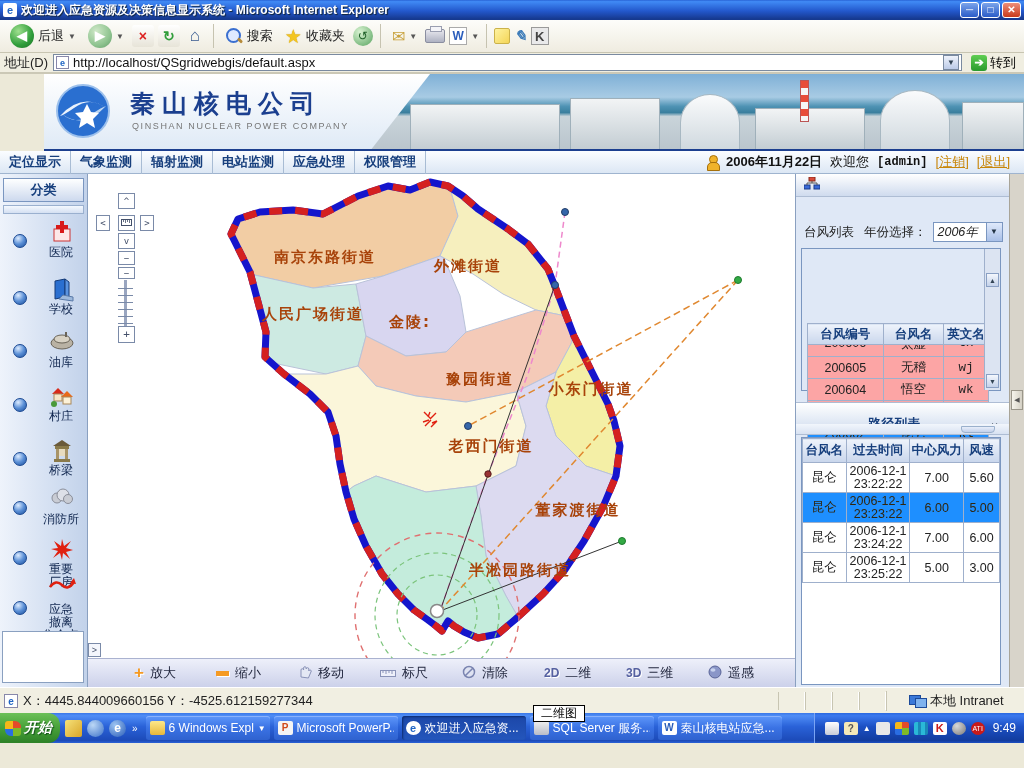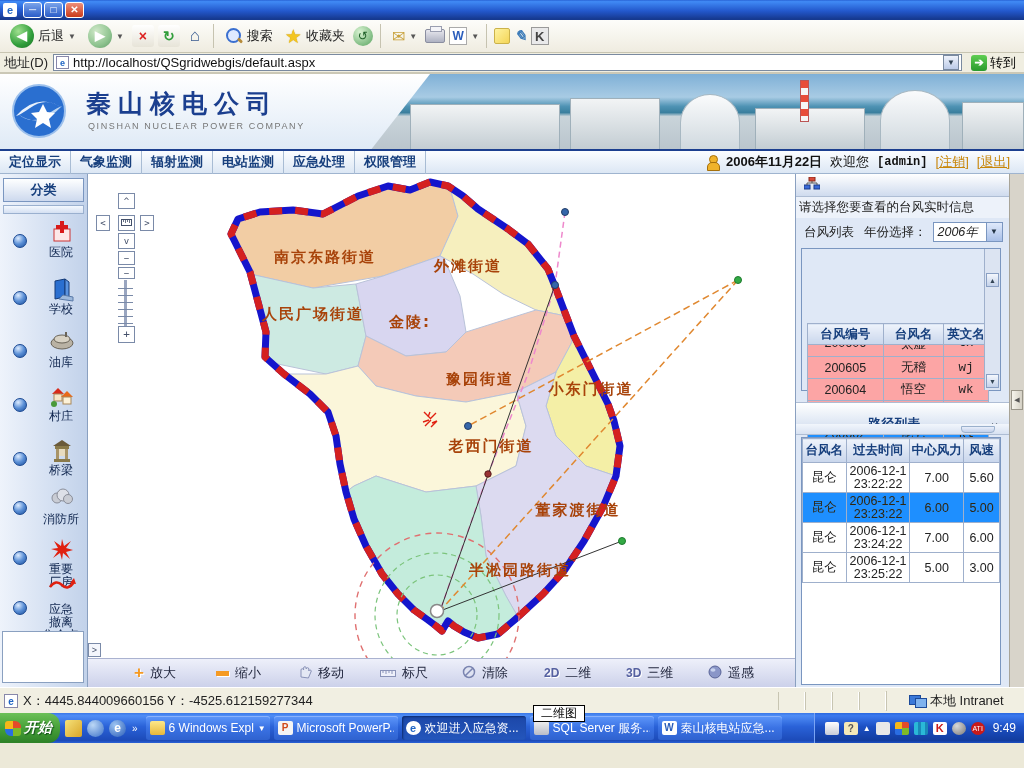--- a/index.html
+++ b/index.html
@@ -59,21 +59,21 @@
     background:#f0eee1; border-bottom:2px solid #cbc8b6; font-size:13px; }
   .addr-label { color:#222; }
   .addr-input { flex:1; height:17px; display:flex; align-items:center; background:#fff; border:1px solid #7a8aa0; padding:0 2px; }
   .addr-input .pageico { width:13px; height:13px; margin-right:4px; background:#fff; border:1px solid #88a; color:#2a6; font-size:9px; line-height:12px; text-align:center; color:#2166c4; font-weight:bold; }
   .addr-input input { flex:1; border:none; outline:none; font-size:13px; font-family:"Liberation Sans",sans-serif; color:#111; background:transparent; }
   .addr-drop { width:16px; height:15px; background:linear-gradient(180deg,#eef2fb,#bccbe8); border:1px solid #7a8aa0; font-size:8px; text-align:center; line-height:14px; color:#345; }
   .gobtn { display:flex; align-items:center; gap:3px; padding:0 4px; height:18px; }
   .gobtn .goarrow { width:16px; height:16px; background:linear-gradient(180deg,#5fce52,#2a9a2e); border-radius:3px; color:#fff; font-weight:bold; text-align:center; line-height:15px; font-size:11px; }
 
   
-  .banner { position:relative; height:77px; background:linear-gradient(180deg,#ffffff,#dfeaf6); border-bottom:2px solid #1c3f8f; overflow:hidden; }
+  .banner { position:relative; height:77px; background:linear-gradient(180deg,#ffffff,#dfeaf6); border-bottom:2px solid #1c3f8f; overflow:hidden;margin-left:44px; }
   .logo { position:absolute; left:10px; top:8px; width:58px; height:58px; }
   .brand-cn { position:absolute; left:86px; top:13px; font-size:25px; font-weight:bold; color:#1b3f8f; letter-spacing:7px; font-family:"Liberation Serif",serif; }
   .brand-en { position:absolute; left:88px; top:47px; font-size:9px; color:#777; letter-spacing:1.6px; }
   .photo { position:absolute; right:0; top:0; width:654px; height:77px; clip-path:polygon(60px 0,100% 0,100% 100%,0 100%);
     background:linear-gradient(180deg,#7fb0d6 0%,#a8cbe4 30%,#4f93b4 42%,#3a7f9e 50%,#c9d4da 55%,#b9c4cc 100%); }
   .photo .bld { position:absolute; background:linear-gradient(180deg,#f2f4f5,#c2ccd2); border:1px solid #9fb0ba; }
   .photo .dome { position:absolute; border-radius:50% 50% 0 0; background:linear-gradient(180deg,#fafbfc,#cfd8de); border:1px solid #a8b8c2; }
   .photo .chimney { position:absolute; width:9px; height:42px; background:repeating-linear-gradient(180deg,#e84d3a 0 7px,#f6f6f6 7px 14px); border:1px solid #b55; }
 
   
@@ -189,20 +189,21 @@
   .trayico { width:14px; height:13px; border-radius:2px; }
   .tray-time { font-size:12px; margin-left:3px; }
 </style>
 </head>
 <body>
 
 <div class="screen">
 
   <div class="titlebar">
     <div class="ie-ico">e</div>
+    <div class="t-text">欢迎进入应急资源及决策信息显示系统 - Microsoft Internet Explorer</div>
     <div class="winbtn">─</div>
     <div class="winbtn">□</div>
     <div class="winbtn close">✕</div>
   </div>
 
 
   <div class="toolbar">
     <div class="tbtn">
       <span class="circ back">◀</span>
       <span>后退</span>
@@ -514,21 +515,20 @@
       <div class="rp-titlebar">
         <span style="margin-left:8px;">
           <svg width="16" height="13" viewBox="0 0 16 13">
               <rect x="5" y="0" width="6" height="4" fill="#d84a3a" stroke="#8a2a1a"></rect>
               <rect x="0" y="8" width="6" height="4" fill="#3a6ad8" stroke="#1a3a8a"></rect>
               <rect x="10" y="8" width="6" height="4" fill="#3a6ad8" stroke="#1a3a8a"></rect>
               <path d="M8,4 v2 M3,8 V6 h10 v2" stroke="#555" fill="none"></path>
             </svg>
         </span>
       </div>
-      <div class="rp-hint">请选择您要查看的台风实时信息</div>
       <div class="rp-listrow">
         <span style="margin-left:8px;">台风列表</span>
         <span style="margin-left:10px;">年份选择：</span>
         <div class="yearsel">
           <span class="yval">2006年</span>
           <span class="ybtn">▼</span>
         </div>
       </div>
 
       <div class="tbl1-frame">

